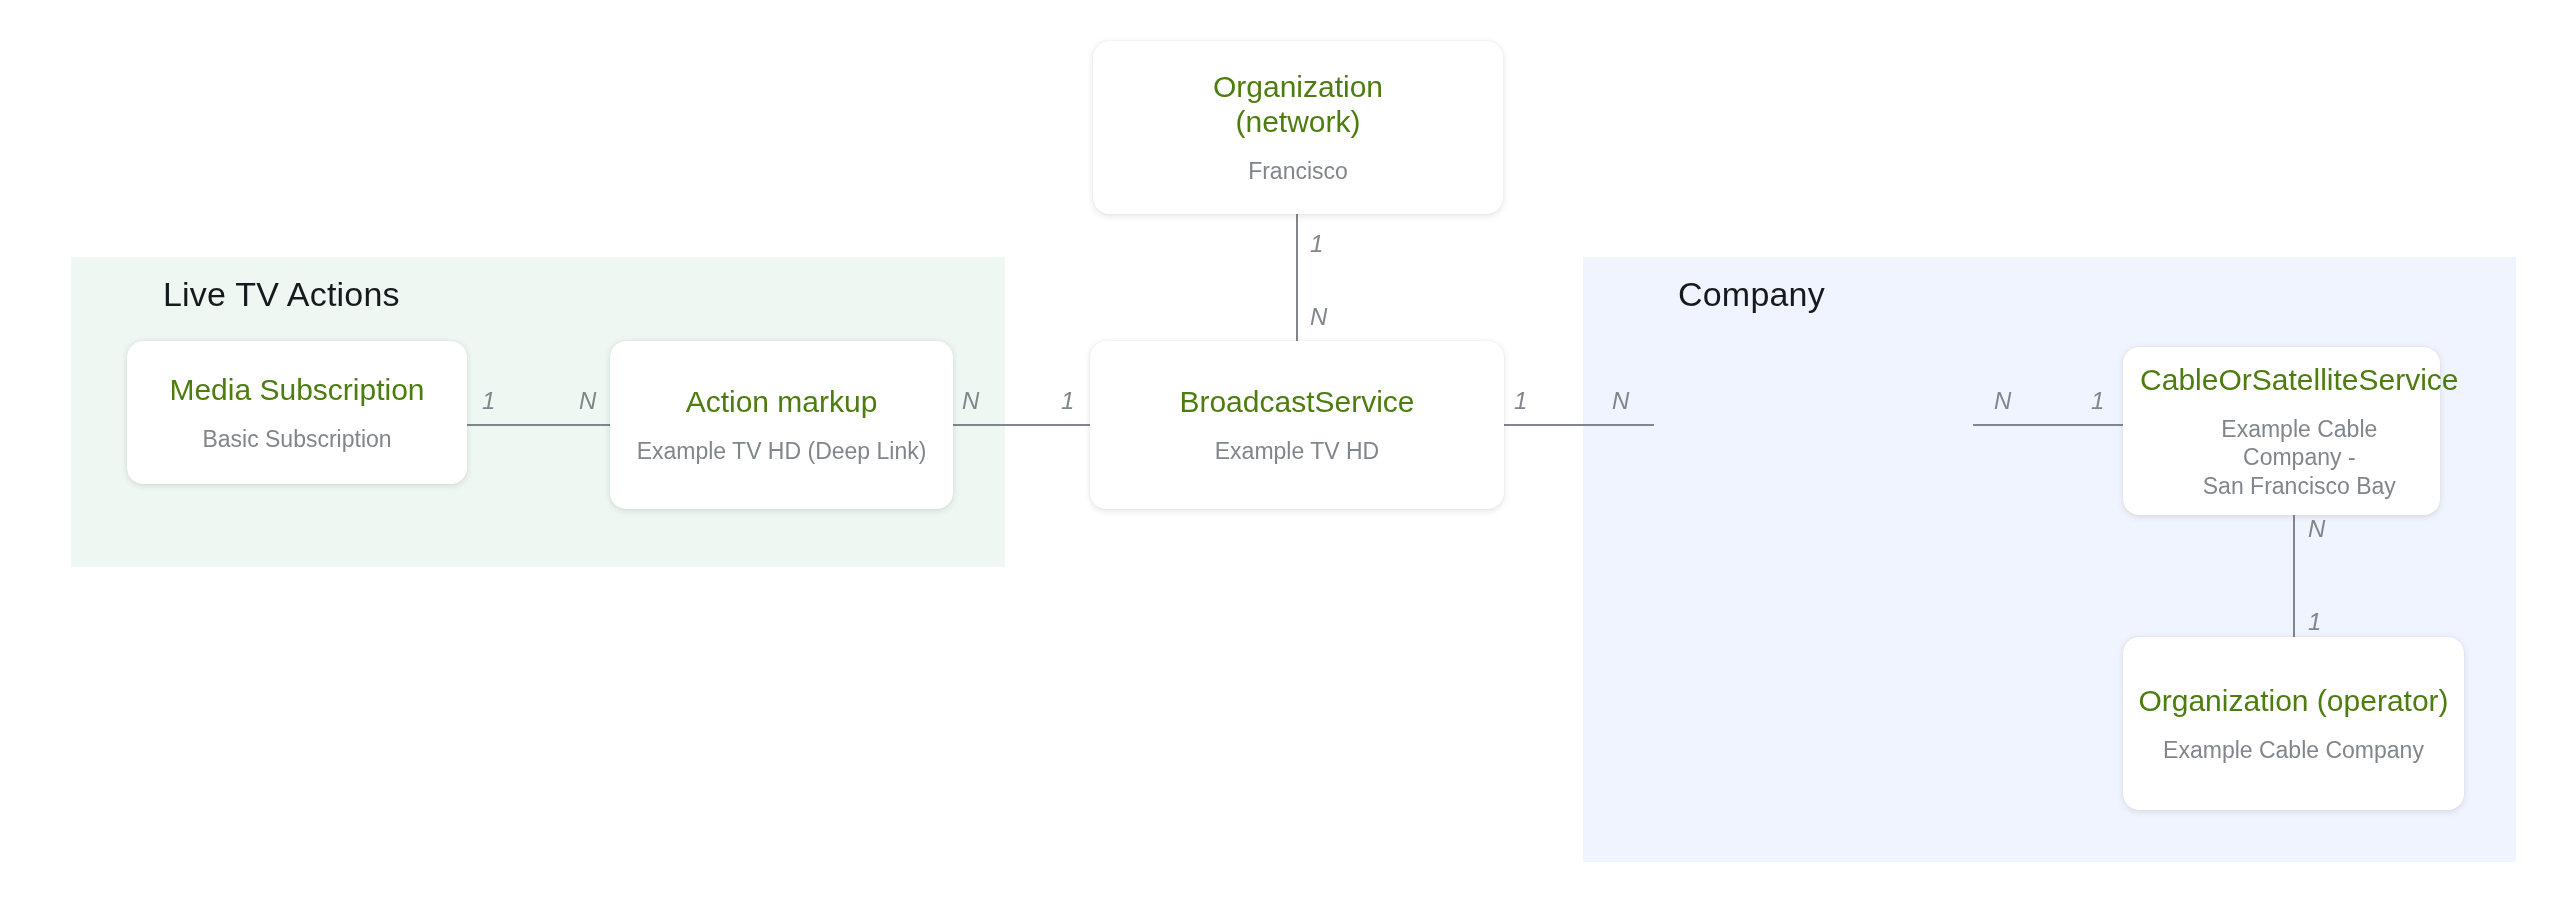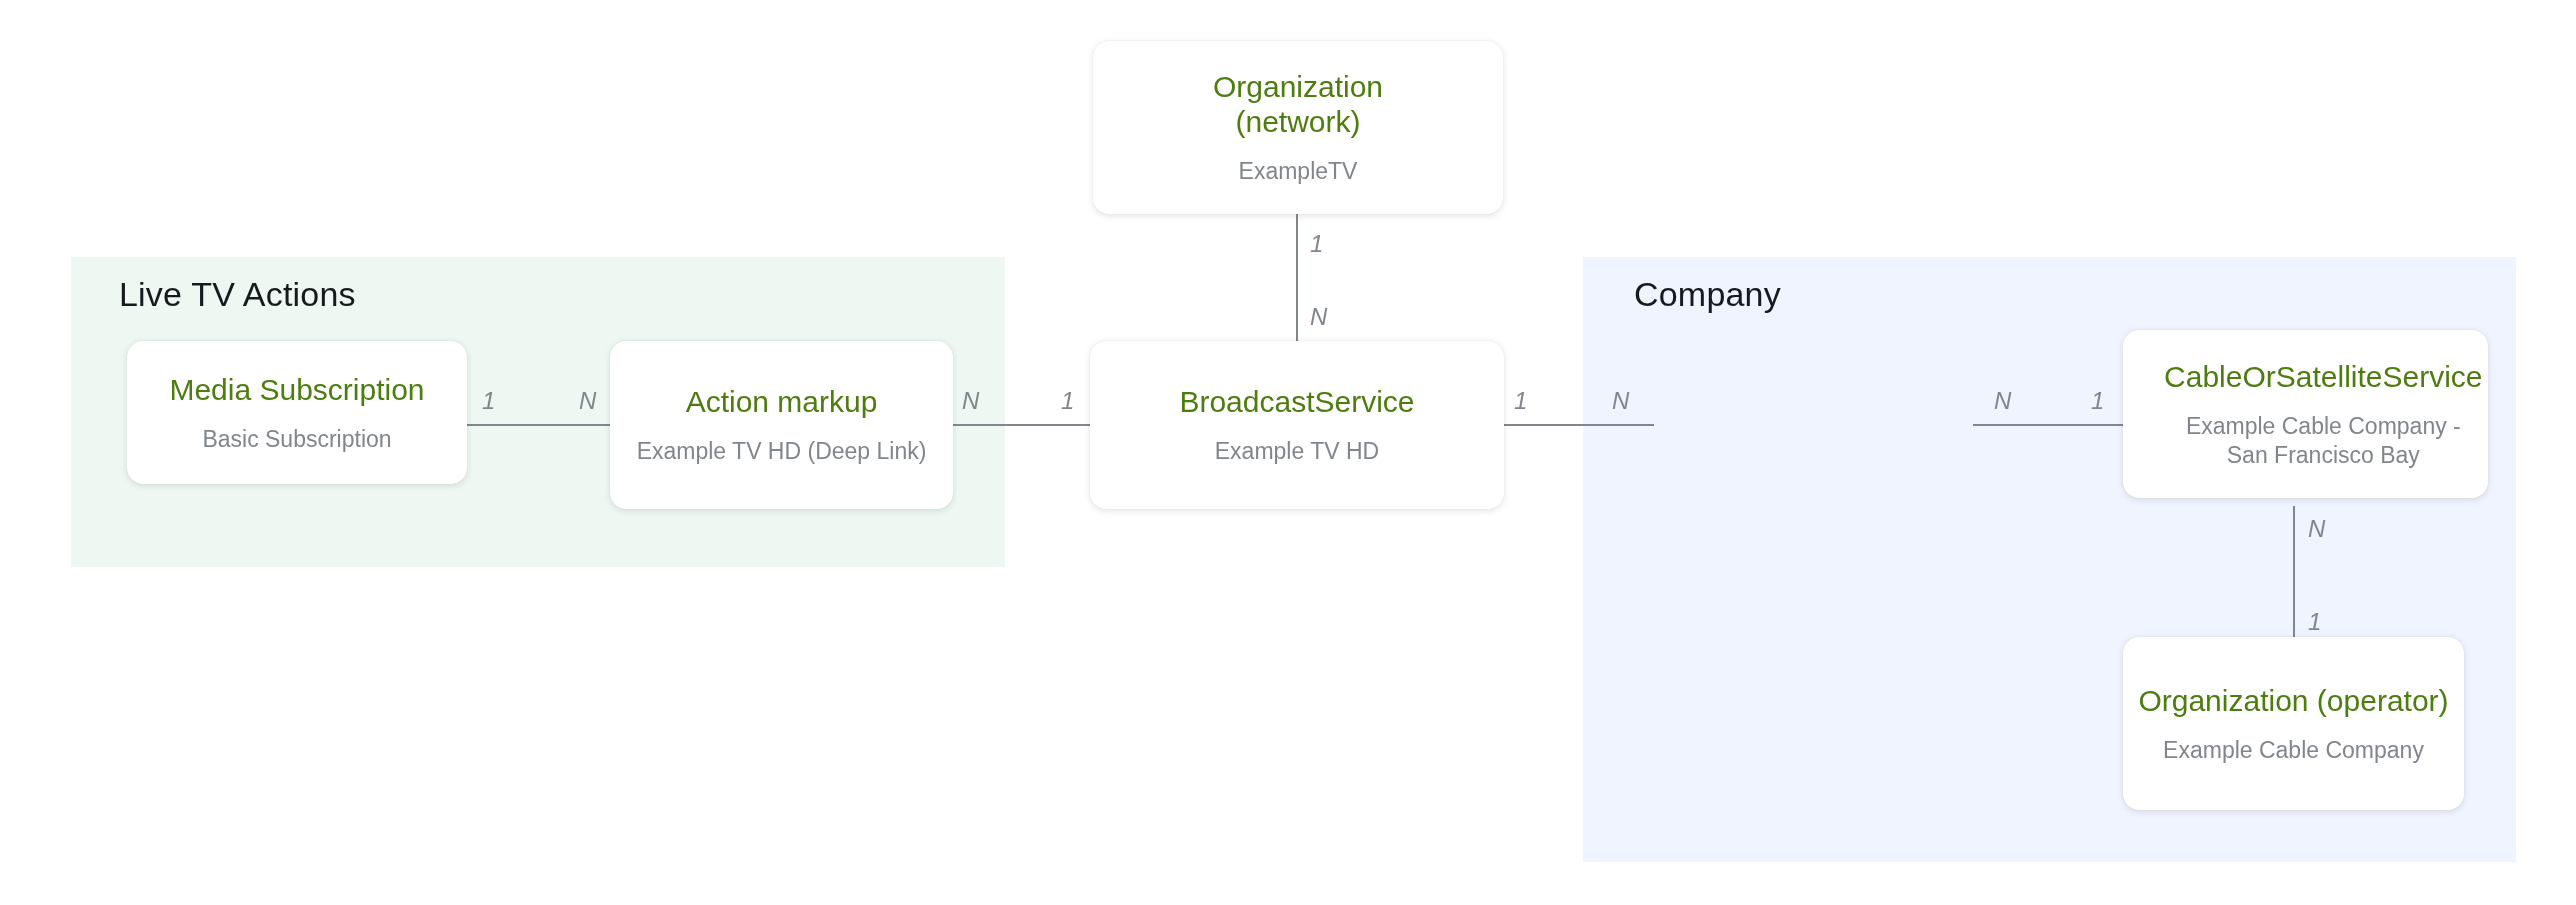--- a/index.html
+++ b/index.html
@@ -25,20 +25,21 @@
     position: absolute;
     box-sizing: border-box;
   }
   .panel-title {
     position: absolute;
     font-size: 34px;
     font-weight: 400;
     color: #16191d;
     letter-spacing: 0.2px;
     white-space: nowrap;
+    margin-left: 44px;
   }
 
   
   .node {
     position: absolute;
     box-sizing: border-box;
     background: #ffffff;
     border-radius: 16px;
     box-shadow: 0 1.8px 6.2px rgba(60,64,72,0.14), 0 0 0.9px rgba(60,64,72,0.14);
     display: flex;
@@ -122,40 +123,40 @@
   <div class="card-label" style="left:1994px; top:389px;">N</div>
   <div class="card-label" style="left:2091px; top:389px;">1</div>
 
   <div class="edge-v" style="left:2293px; top:506px; height:131px;"></div>
   <div class="card-label" style="left:2308px; top:517px;">N</div>
   <div class="card-label" style="left:2308px; top:610px;">1</div>
 
   <div class="node" style="left:1093px; top:41px; width:410px; height:173px;">
     <div class="node-title">Organization
 (network)</div>
-    <div class="node-sub">ExampleTV</div>
+    <div class="node-sub">Francisco</div>
   </div>
 
   <div class="node" style="left:127px; top:341px; width:340px; height:143px;">
     <div class="node-title">Media Subscription</div>
     <div class="node-sub">Basic Subscription</div>
   </div>
 
   <div class="node" style="left:610px; top:341px; width:343px; height:168px;">
     <div class="node-title">Action markup</div>
     <div class="node-sub">Example TV HD (Deep Link)</div>
   </div>
 
   <div class="node" style="left:1090px; top:341px; width:414px; height:168px;">
     <div class="node-title">BroadcastService</div>
     <div class="node-sub">Example TV HD</div>
   </div>
 
 
-  <div class="node" style="left:2123px; top:330px; width:365px; height:168px;padding-left:48px;">
+  <div class="node" style="left:2123px; top:347px; width:317px; height:168px;padding-left:48px;">
     <div class="node-title">CableOrSatelliteService</div>
     <div class="node-sub">Example Cable Company -
 San Francisco Bay</div>
   </div>
 
   <div class="node" style="left:2123px; top:637px; width:341px; height:173px;">
     <div class="node-title">Organization (operator)</div>
     <div class="node-sub">Example Cable Company</div>
   </div>
 

